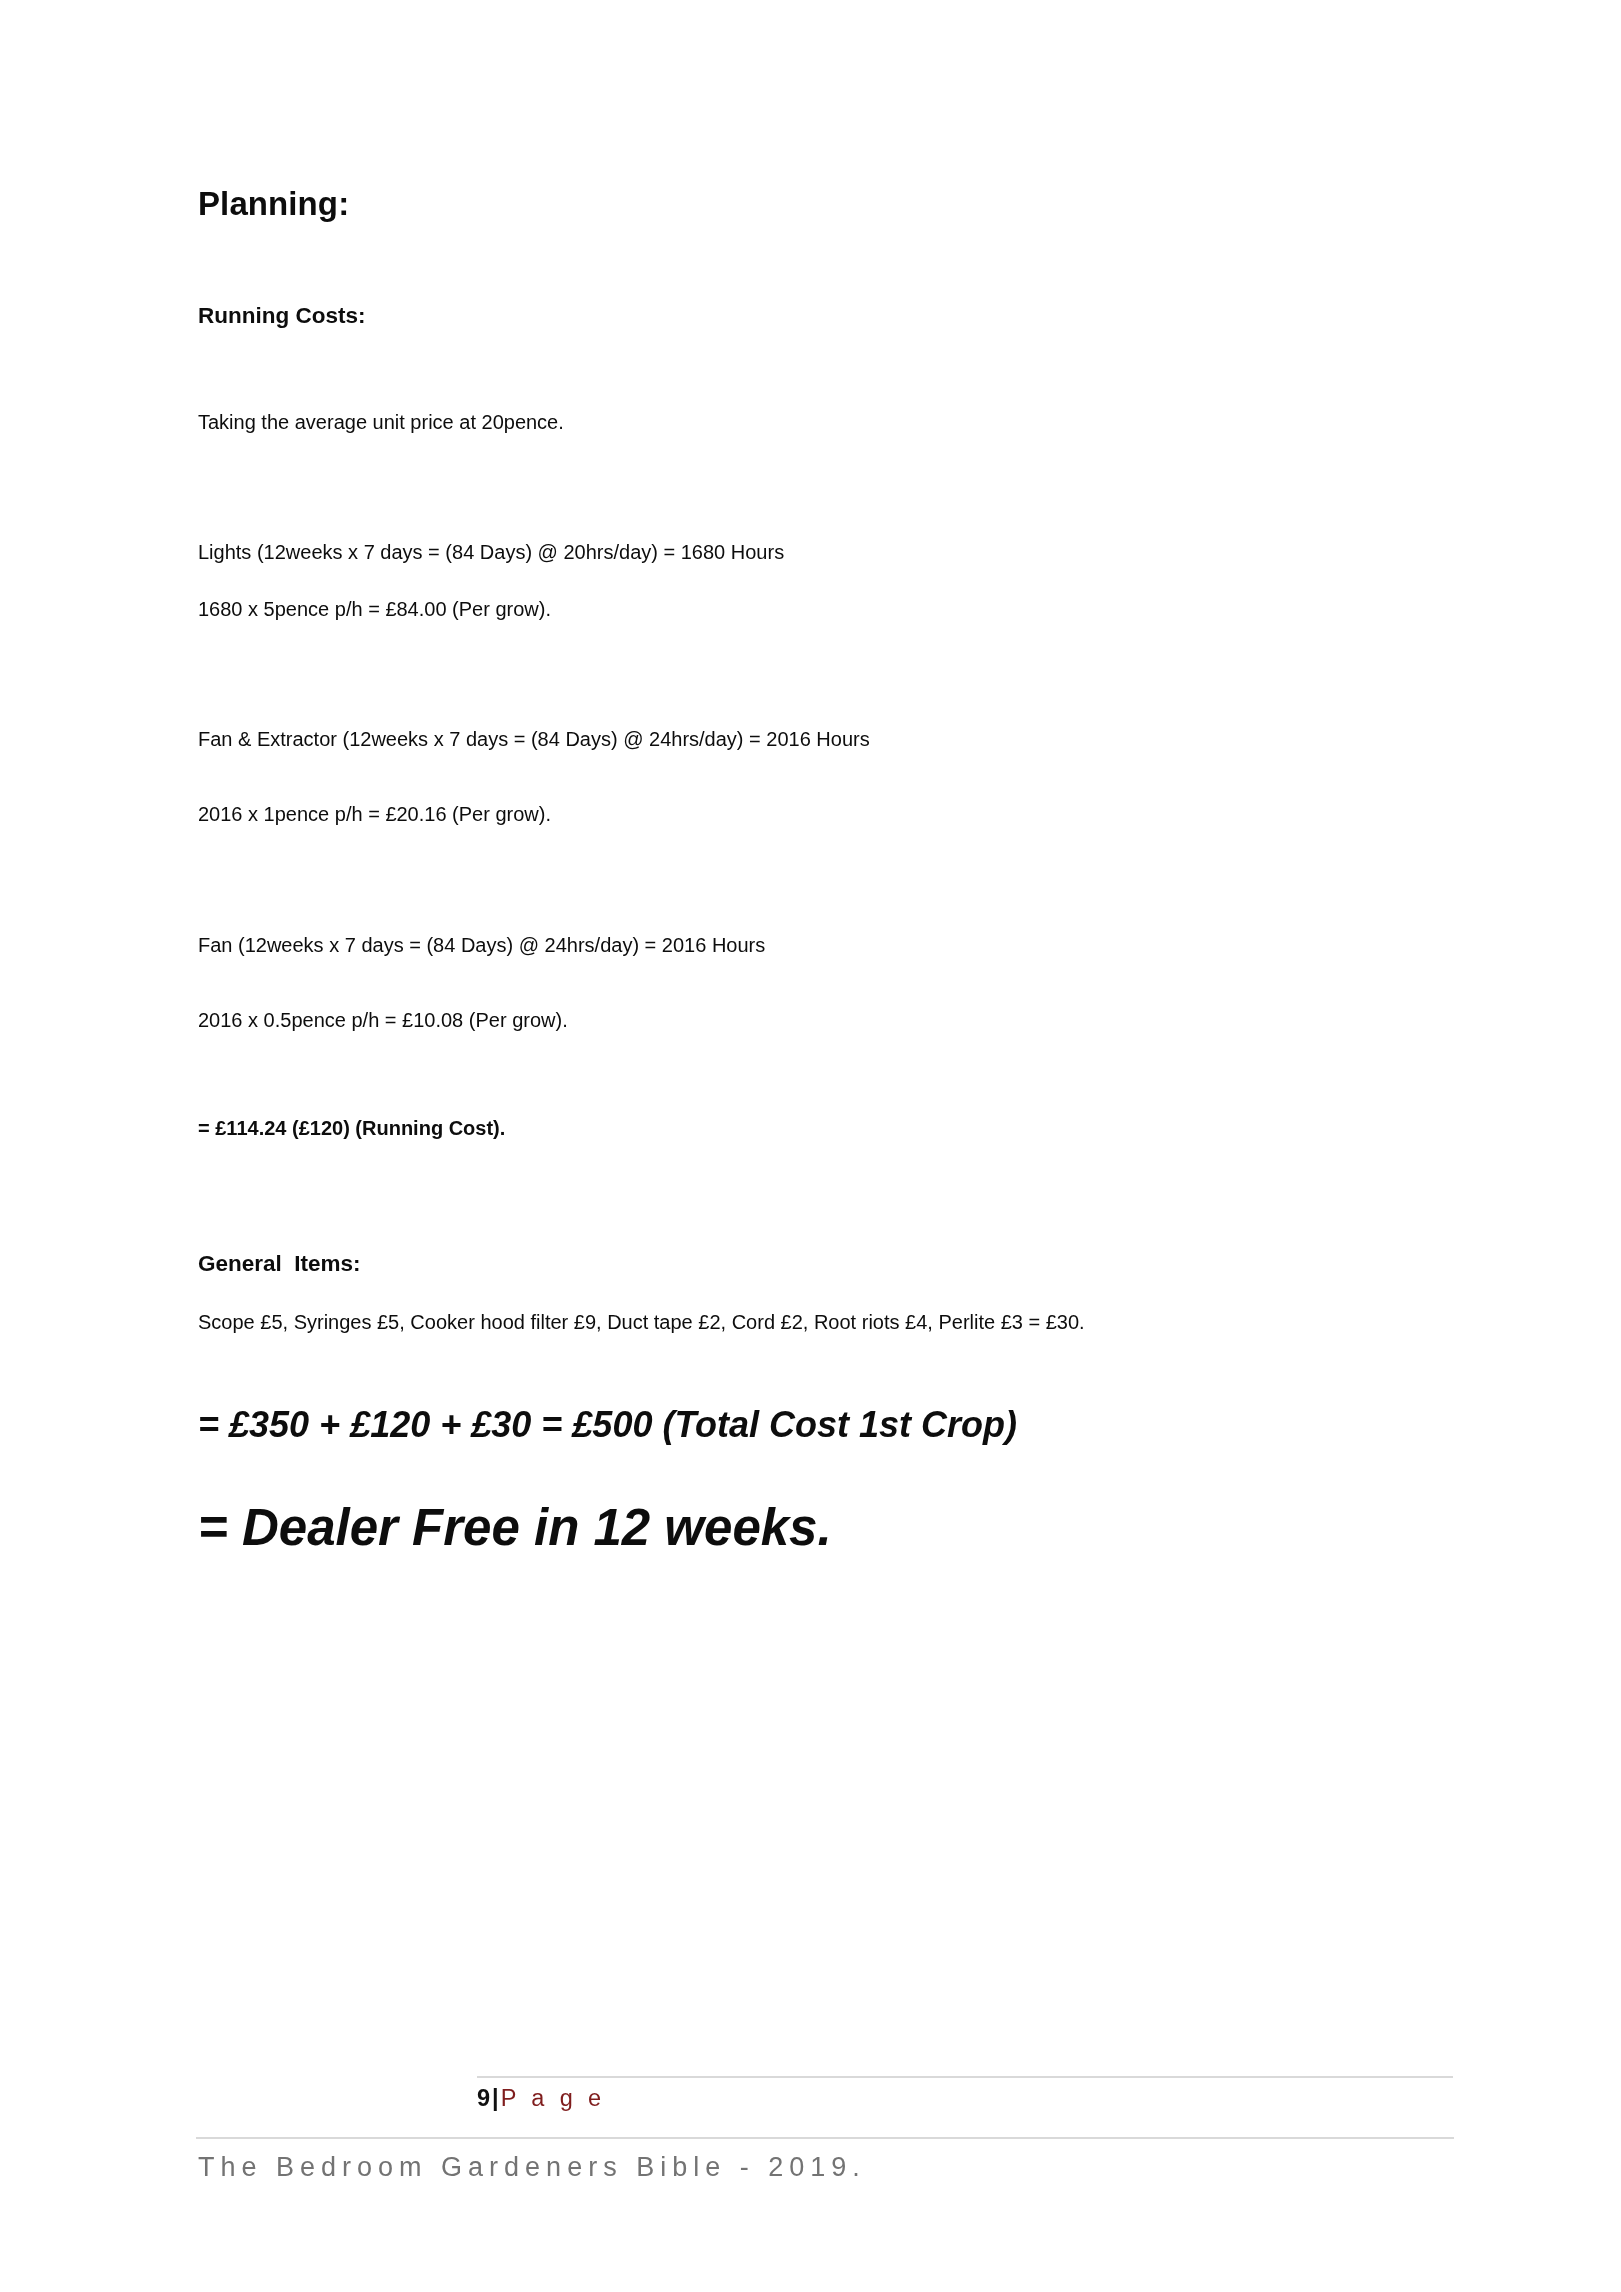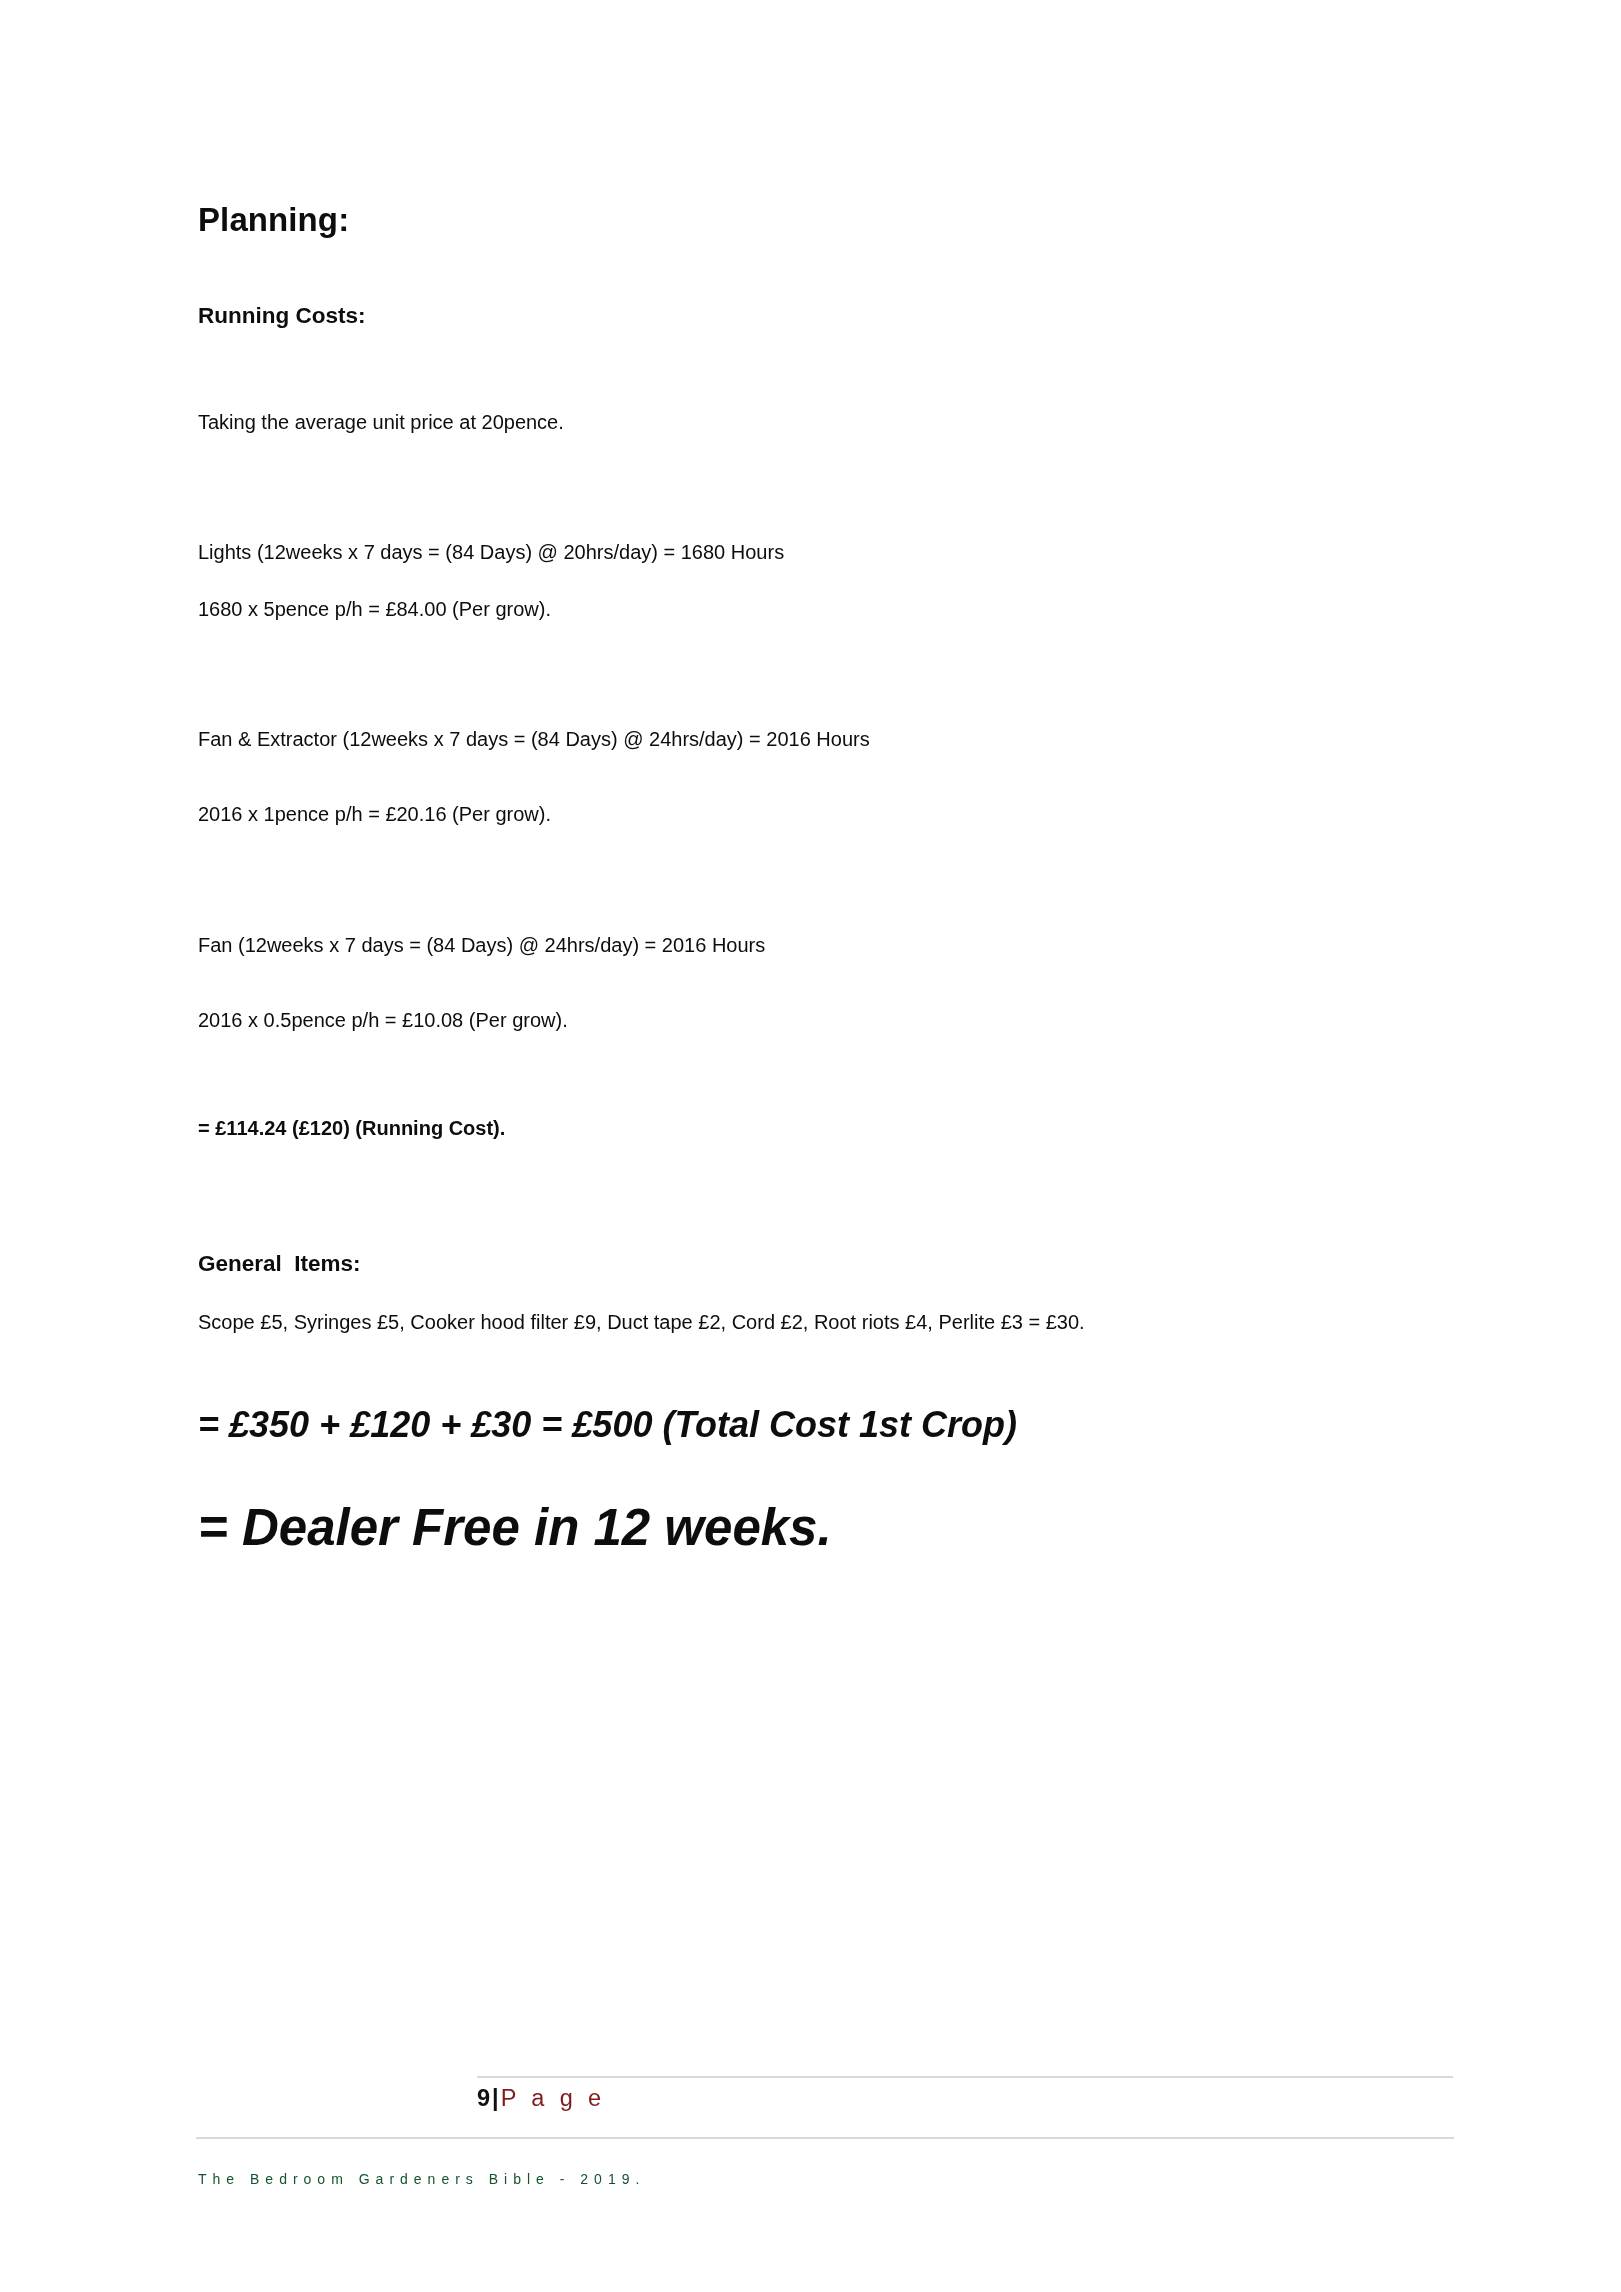--- a/index.html
+++ b/index.html
@@ -128,36 +128,35 @@
     padding: 0 2px;
   }
   .pagenum .word {
     color: #7f1d1d;
     letter-spacing: 4.4px;
   }
   .booktitle {
     position: absolute;
     left: 198px;
     top: 94px;
-    font-size: 14px;
-    color: #14532d;
+    font-size: 27px;
+    color: #737373;
     letter-spacing: 6px;
     white-space: pre;
     font-family: "Liberation Sans", "DejaVu Sans", sans-serif;
-    margin-top: 19px;
   }
 </style>
 </head>
 <body>
 
 <div class="page">
 
   <div class="content">
 
-    <h1 class="h1 ln" style="top:16px;">Planning:</h1>
+    <h1 class="h1 ln" style="top:0px;">Planning:</h1>
 
     <h2 class="h2 ln" style="top:118px;">Running Costs:</h2>
 
     <p class="para ln" style="top:225px;">Taking the average unit price at 20pence.</p>
 
     <p class="para ln" style="top:321px;margin-top:34px;">Lights (12weeks x 7 days = (84 Days) @ 20hrs/day) = 1680 Hours</p>
 
     <p class="para ln" style="top:412px;"><span>1680 x 5pence p/h = </span><b>£84.00 (Per grow).</b></p>
 
     <p class="para ln" style="top:542px;">Fan &amp; Extractor (12weeks x 7 days = (84 Days) @ 24hrs/day) = 2016 Hours</p>

